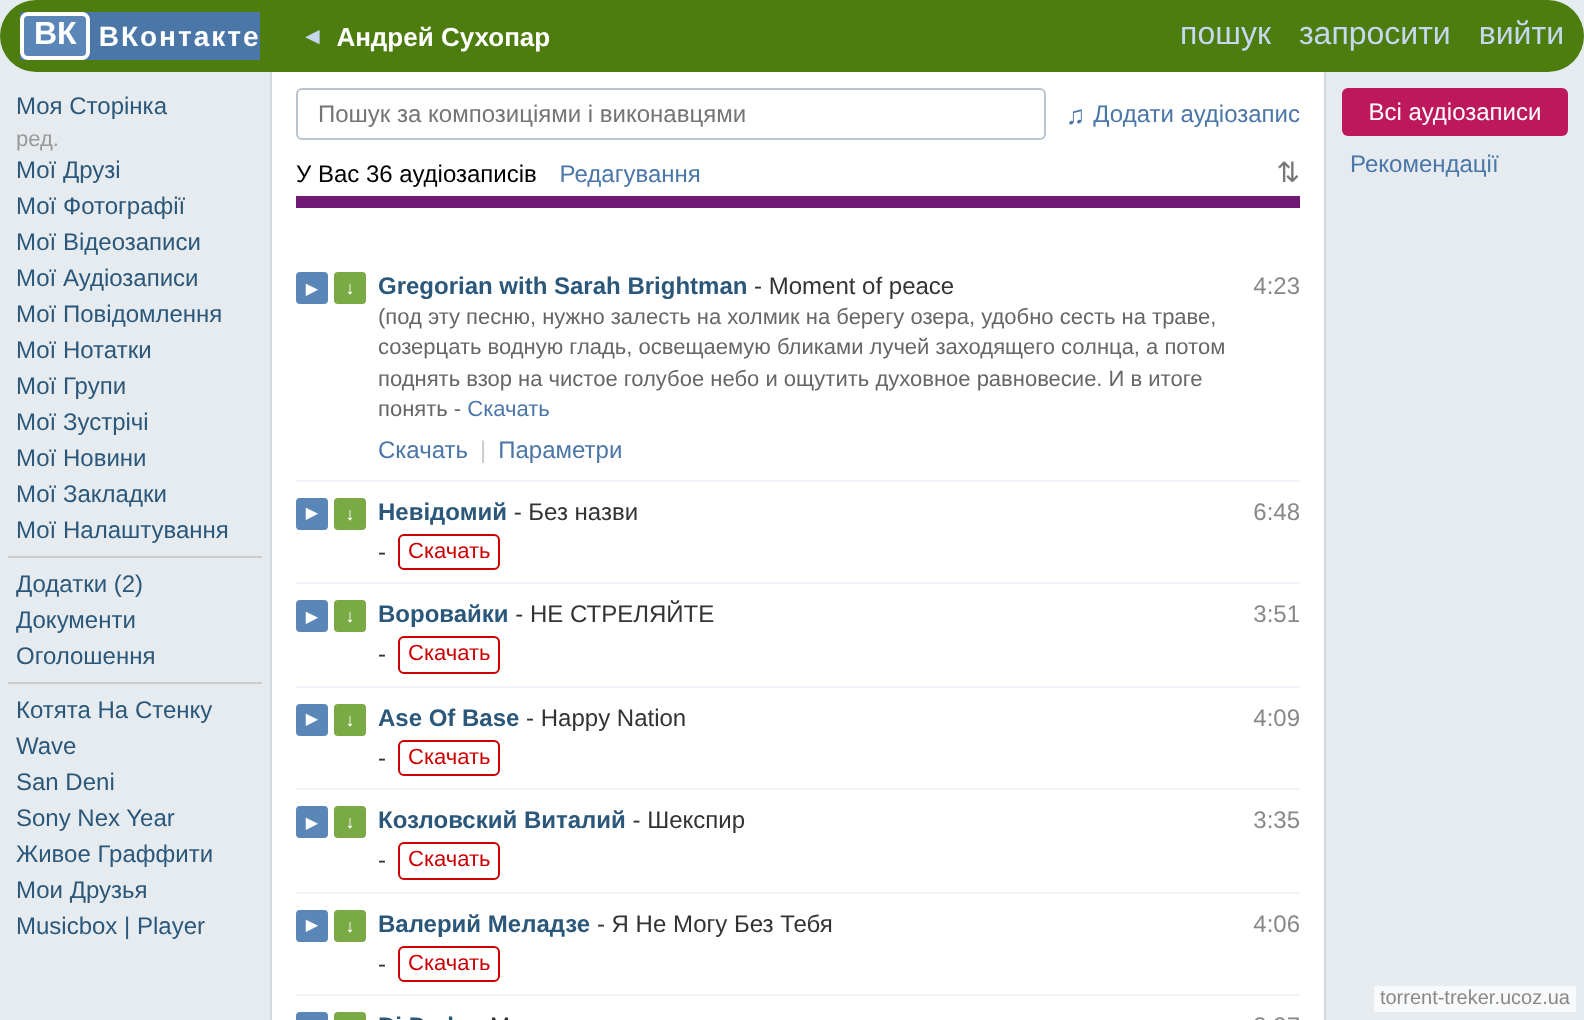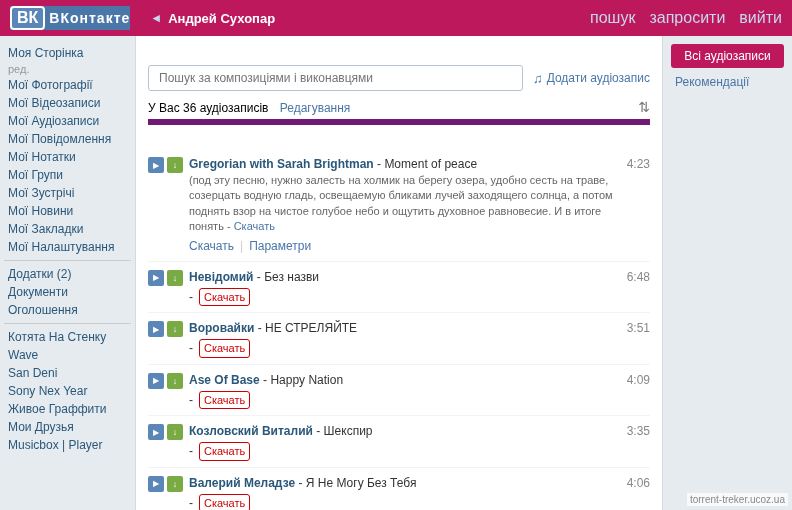--- a/index.html
+++ b/index.html
@@ -1,24 +1,25 @@
 <!DOCTYPE html>
 <html><head>
   <meta charset="utf-8">
   <style>
     * { margin: 0; padding: 0; box-sizing: border-box; }
     body { font-family: Arial, sans-serif; font-size: 12px; background: #e6ebf0; width: 792px; height: 510px; overflow: hidden; }
 
     
     .header {
-      background: #be185d;
+      background: #4d7c0f;
       height: 36px;
       display: flex;
       align-items: center;
       padding: 0 10px;
+      border-radius: 18px;
     }
     .header-logo {
       background: #4a76a8;
       color: white;
       font-weight: bold;
       font-size: 18px;
       display: flex;
       align-items: center;
       gap: 4px;
       margin-right: 20px;
@@ -105,21 +106,20 @@
       overflow-y: auto;
       border-left: 1px solid #d3d9e0;
     }
 
     
     .search-bar-row {
       display: flex;
       align-items: center;
       gap: 10px;
       margin-bottom: 8px;
-      margin-top: 21px;
     }
     .search-input-wrap {
       flex: 1;
       position: relative;
     }
     .search-input-wrap input {
       width: 100%;
       padding: 5px 10px 5px 10px;
       border: 1px solid #b8c4cf;
       border-radius: 3px;
@@ -280,20 +280,21 @@
 </div>
 
 <div class="main-layout">
 
   <div class="sidebar">
     <div class="sidebar-section">
       <span>
         <a class="sidebar-link active">Моя Сторінка</a>
         <span class="sidebar-edit">ред.</span>
       </span>
+      <a class="sidebar-link">Мої Друзі</a>
       <a class="sidebar-link">Мої Фотографії</a>
       <a class="sidebar-link">Мої Відеозаписи</a>
       <a class="sidebar-link">Мої Аудіозаписи</a>
       <a class="sidebar-link">Мої Повідомлення</a>
       <a class="sidebar-link">Мої Нотатки</a>
       <a class="sidebar-link">Мої Групи</a>
       <a class="sidebar-link">Мої Зустрічі</a>
       <a class="sidebar-link">Мої Новини</a>
       <a class="sidebar-link">Мої Закладки</a>
       <a class="sidebar-link">Мої Налаштування</a>

